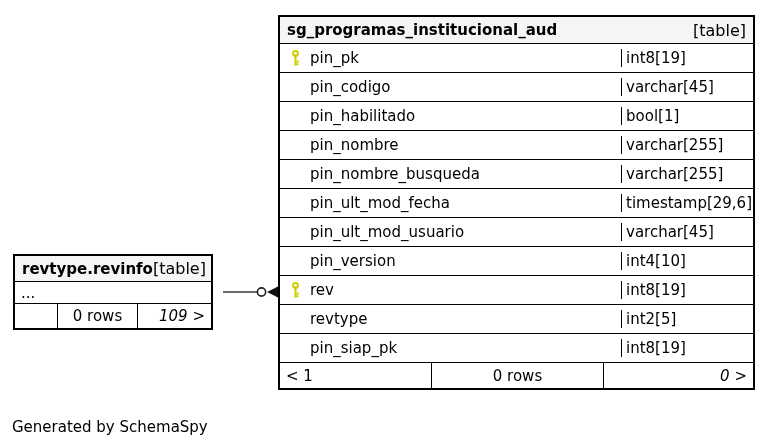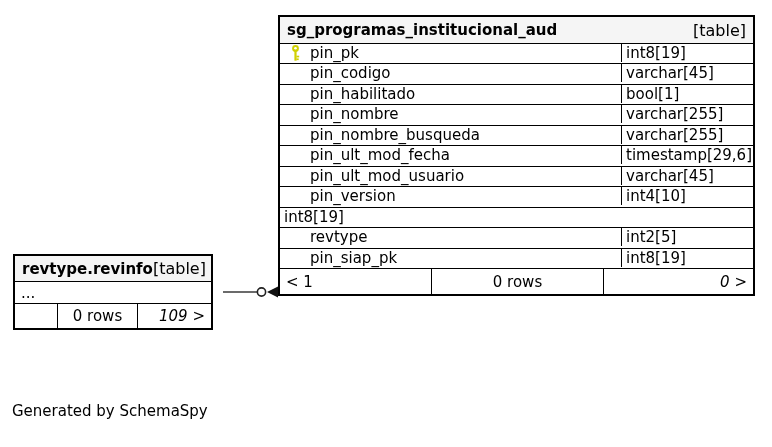--- a/index.html
+++ b/index.html
@@ -19,42 +19,42 @@
   }
 
   .dbtable {
     position: absolute;
     border: 2px solid var(--border-c);
     background: #fff;
     display: flex;
     flex-direction: column;
   }
 
-  #main-table { left: 278px; top: 15px; width: 477px; height: 281px; }
+  #main-table { left: 278px; top: 15px; width: 477px; height: 375px; }
   #related-table { left: 13px; top: 254px; width: 200px; height: 76px; }
 
   .tbl-header {
     background: var(--header-bg);
     border-bottom: 1px solid var(--border-c);
     display: flex;
     align-items: center;
     justify-content: space-between;
     padding: 0 7px;
     flex: 0 0 27px;
   }
   #related-table .tbl-header { flex: 0 0 26px; }
   .tbl-title { font-weight: bold; font-size: 15px; }
   .tbl-tag { font-size: 16px; }
 
   .rows { flex: 1 1 auto; display: flex; flex-direction: column; }
   .trow {
     flex: 1 1 auto;
     display: flex;
     border-bottom: 1px solid var(--border-c);
-    align-items: flex-start;
+    align-items: center;
     background: #fff;
   }
   .cell { display: flex; align-items: center; font-size: 15px; }
   .cell.name {
     width: 342px;
     border-right: 1px solid var(--border-c);
     position: relative;
     padding-left: 30px;
   }
   .cell.type { flex: 1; padding-left: 4px; }
@@ -93,21 +93,21 @@
   }
 
   #edge {
     position: absolute;
     left: 213px; top: 282px;
     width: 65px; height: 20px;
   }
 
   #credit {
     position: absolute;
-    left: 12px; top: 402px;
+    left: 12px; top: 418px;
     font-size: 15px;
   }
 </style>
 </head>
 <body style="background: rgb(255, 255, 255);">
 
 <div class="dbtable" id="main-table">
   <div class="tbl-header">
     <span class="tbl-title">sg_programas_institucional_aud</span>
     <span class="tbl-tag">[table]</span>
@@ -179,20 +179,32 @@
 
   <div class="trow">
     <div class="cell name">
 
       <span class="colname">pin_version</span>
     </div>
     <div class="cell type">int4[10]</div>
   </div>
 
   <div class="trow">
+    <div class="cell name">
+      <span class="keyicon">
+        <svg width="11" height="17" viewBox="0 0 11 17">
+          <circle class="keyfill" cx="5.5" cy="4" r="3.4"></circle>
+          <circle cx="5.5" cy="3.8" r="1.3" fill="#ffffff"></circle>
+          <rect class="keyfill" x="4.4" y="6.6" width="2.2" height="9.6"></rect>
+          <rect class="keyfill" x="6.4" y="11.2" width="2.8" height="1.7"></rect>
+          <rect class="keyfill" x="6.4" y="13.9" width="2.3" height="1.7"></rect>
+        </svg>
+      </span>
+      <span class="colname">rev</span>
+    </div>
     <div class="cell type">int8[19]</div>
   </div>
 
   <div class="trow">
     <div class="cell name">
 
       <span class="colname">revtype</span>
     </div>
     <div class="cell type">int2[5]</div>
   </div>

